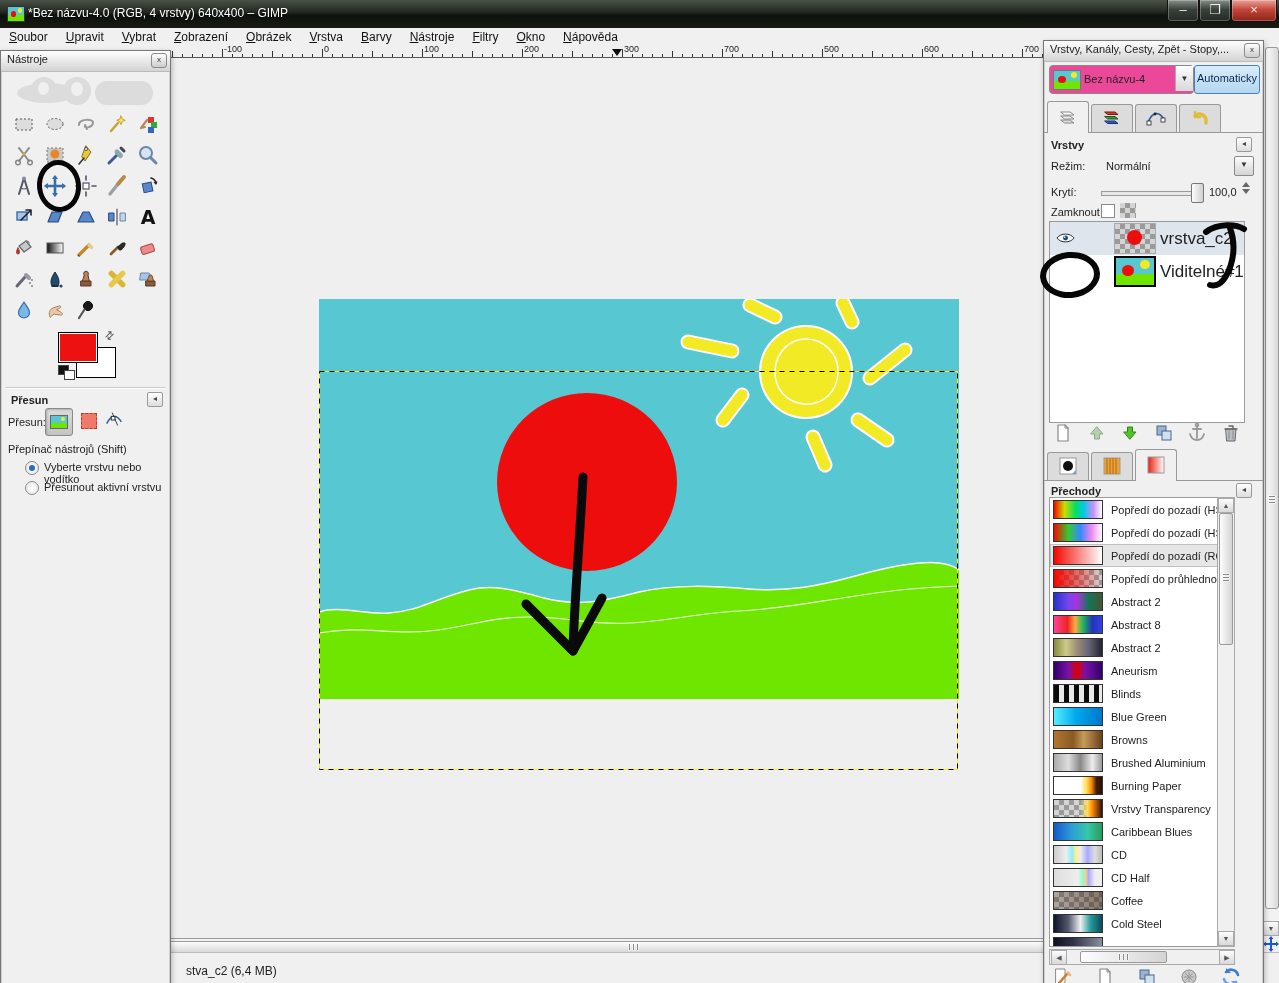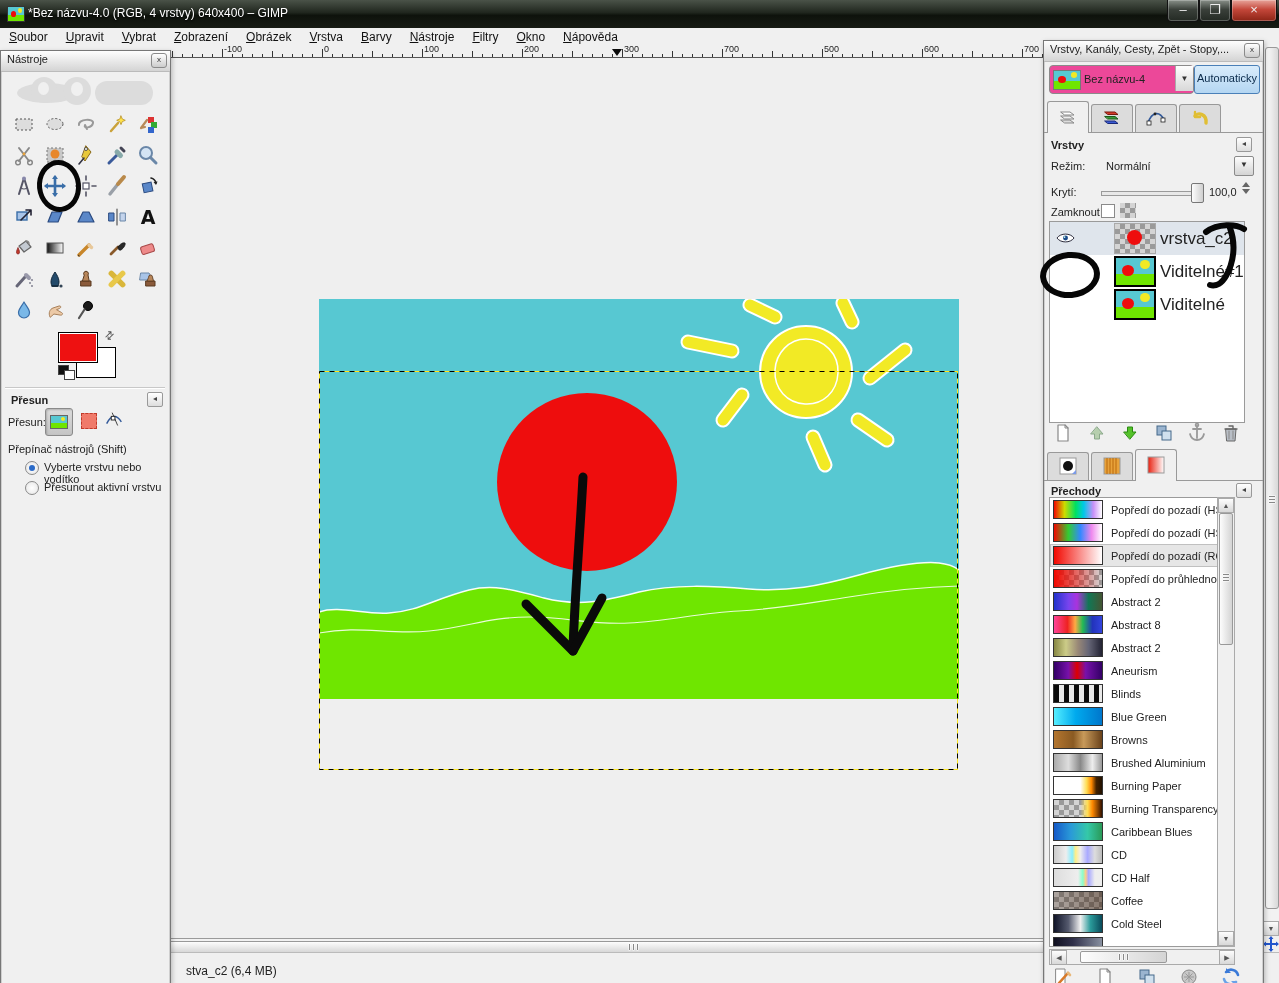--- a/index.html
+++ b/index.html
@@ -663,28 +663,20 @@
     <div class="lname" style="font-weight:normal">vrstva_c2</div>
         </div>
         <div class="lrow">
           <div class="eyecell">
             <span></span>
           </div>
           <div class="linkcell"></div>
     <div class="lthumb framed mini-scene"></div>
     <div class="lname" style="font-weight:normal">Viditelné#1</div>
         </div>
-        <div class="lrow">
-          <div class="eyecell">
-            <span></span>
-          </div>
-          <div class="linkcell"></div>
-    <div class="lthumb framed mini-scene"></div>
-    <div class="lname" style="font-weight:normal">Viditelné</div>
-        </div>
       </div>
     <div class="btnrow" id="layers-btns" style="left:6px;top:382px;width:194px;">
         <div class="dlgbtn">
           <span><svg width="24" height="24" viewBox="0 0 24 24">
               <path d="M7,4 h7 l3,3 v13 h-10 z" fill="#fff" stroke="#888" stroke-width="1.2" stroke-linecap="round" stroke-linejoin="round"></path>
               <path d="M14,4 v3 h3" fill="none" stroke="#888" stroke-width="1" stroke-linecap="round" stroke-linejoin="round"></path>
             </svg></span>
         </div>
         <div class="dlgbtn">
           <span><svg width="24" height="24" viewBox="0 0 24 24">
@@ -824,21 +816,21 @@
         <div class="grow">
           <div class="gsw">
             <div class="ovl" style="background:linear-gradient(90deg,#ffffff 55%,#ffdd55 68%,#ff8800 78%,#442200 88%,#221100)"></div>
           </div>
     <div class="gname">Burning Paper</div>
         </div>
         <div class="grow">
           <div class="gsw checker">
             <div class="ovl" style="background:linear-gradient(90deg,rgba(0,0,0,0) 55%,#ffdd55 70%,#ff8800 80%,#331100)"></div>
           </div>
-    <div class="gname">Burning Transparency</div>
+    <div class="gname">Vrstvy Transparency</div>
         </div>
         <div class="grow">
           <div class="gsw">
             <div class="ovl" style="background:linear-gradient(90deg,#1559c8,#2a9ad8 35%,#35c8a8 70%,#2a9a58)"></div>
           </div>
     <div class="gname">Caribbean Blues</div>
         </div>
         <div class="grow">
           <div class="gsw">
             <div class="ovl" style="background:linear-gradient(90deg,#cccccc,#eeeeee 25%,#88eeff 38%,#ffee88 45%,#eeeeee 55%,#aaaaff 70%,#dddddd 85%,#bbbbbb)"></div>

